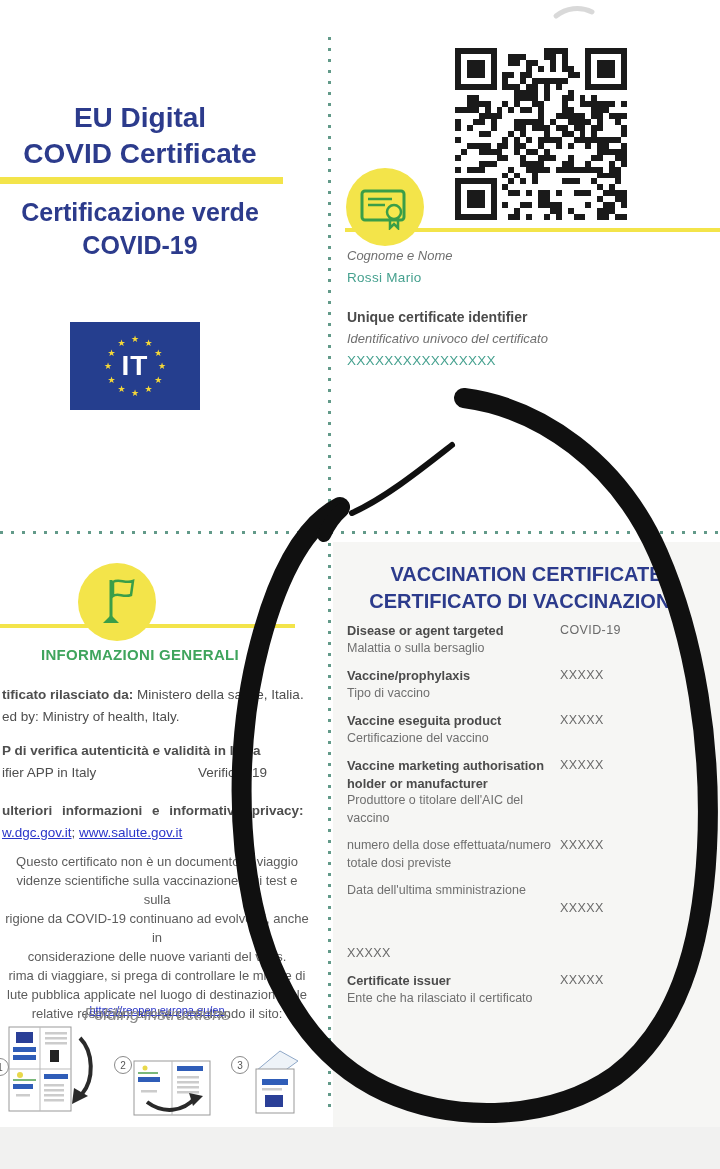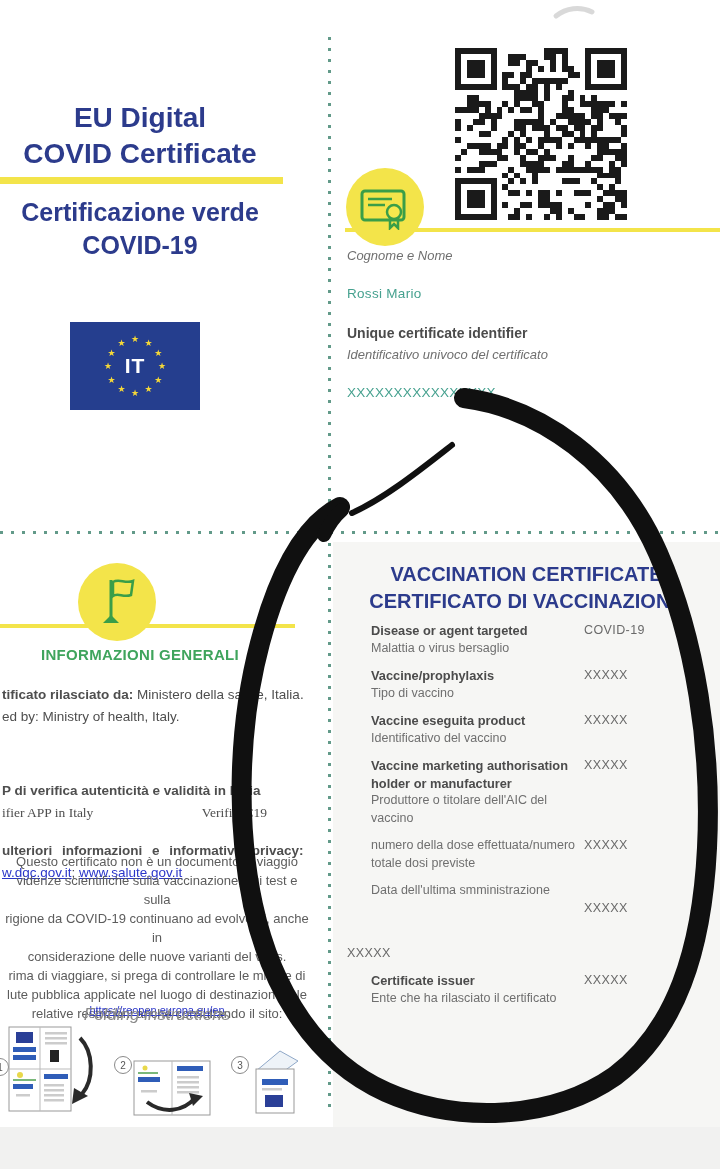--- a/index.html
+++ b/index.html
@@ -16,60 +16,60 @@
   .content{position:absolute;inset:0;z-index:2;}
   
   .title-en{position:absolute;left:-25px;top:100px;width:330px;text-align:center;
             font-size:28px;line-height:36px;font-weight:bold;color:var(--title_blue,#2c3b8c);}
   .bar1{position:absolute;left:-10px;top:177px;width:293px;height:7px;background:var(--accent_yellow,#f3e44a);}
   .title-it{position:absolute;left:-25px;top:196px;width:330px;text-align:center;
             font-size:25px;line-height:33px;font-weight:bold;color:var(--title_blue,#2c3b8c);}
   
   .euflag{position:absolute;left:70px;top:322px;width:130px;height:88px;background:var(--flag_blue,#253e8e);}
   .euflag .it{position:absolute;left:0;top:0;width:130px;height:88px;display:flex;align-items:center;justify-content:center;
-              color:#fff;font-weight:bold;font-size:21px;letter-spacing:1px;}
+              color:#fff;font-weight:bold;font-size:28px;letter-spacing:1px;}
   .star{position:absolute;color:var(--star_yellow,#f5d838);font-size:9px;transform:translate(-50%,-50%);}
   
   .qr{position:absolute;left:455px;top:48px;width:172px;height:172px;}
   .badge-circle{position:absolute;width:78px;height:78px;border-radius:50%;background:var(--accent_yellow,#f6e94e);
                 display:flex;align-items:center;justify-content:center;}
   .cert-circ{left:346px;top:168px;}
   .flag-circ{left:78px;top:563px;}
   .bar2{position:absolute;left:345px;top:228px;width:375px;height:4px;background:var(--accent_yellow,#f3e44a);}
   .bar3{position:absolute;left:-10px;top:624px;width:305px;height:4px;background:var(--accent_yellow,#f3e44a);}
   
   .pfields{position:absolute;left:347px;top:245px;width:370px;}
   .prow{margin-bottom:17px;}
   .pen{font-size:14px;font-weight:bold;line-height:22px;color:var(--label_gray,#4b4b4b);}
   .pit{font-size:13px;line-height:22px;color:var(--sub_gray,#6f6f6f);font-style:italic;}
-  .pval{font-size:13.5px;line-height:22px;color:var(--value_teal,#46a18f);letter-spacing:.3px;margin-top:16px;}
+  .pval{font-size:13.5px;line-height:22px;color:var(--value_teal,#46a18f);letter-spacing:.3px;}
   
   .info-head{position:absolute;left:-10px;top:646px;width:300px;text-align:center;
              font-size:15px;font-weight:bold;color:var(--heading_green,#3fa45c);letter-spacing:.3px;}
   .p1{position:absolute;left:2px;top:684px;width:326px;font-size:13.5px;line-height:22px;color:#4e4e4e;}
   .p2{position:absolute;left:2px;top:740px;width:300px;font-size:13.5px;line-height:22px;color:#4e4e4e;}
-  .p2row{display:flex;justify-content:space-between;width:265px;font-family:Liberation Serif, serif;}
+  .p2row{display:flex;justify-content:space-between;width:265px;}
   .p3{position:absolute;left:2px;top:800px;width:322px;font-size:13.5px;line-height:22px;color:#4e4e4e;}
   .p3 .b{word-spacing:6px;}
-  .bold{font-weight:bold;margin-top:40px;}
+  .bold{font-weight:bold;}
   a.lnk{color:var(--link_blue,#2a35c9);text-decoration:underline;cursor:pointer;}
   .disclaimer{position:absolute;left:2px;top:852px;width:310px;text-align:center;
               font-size:13px;line-height:19px;color:#5c5c5c;}
   .travel{position:absolute;left:2px;top:985px;width:310px;text-align:center;font-size:11px;margin-top:19px;}
   .fold-title{position:absolute;left:2px;top:1005px;width:310px;text-align:center;
               font-style:italic;color:#8a8a8a;font-size:17px;}
   .stepbadge{position:absolute;width:16px;height:16px;border:1px solid #8a8a8a;border-radius:50%;
              display:flex;align-items:center;justify-content:center;font-size:10px;color:#555;background:#fff;}
   .diag{position:absolute;}
   
   .vtitle{position:absolute;left:333px;top:561px;width:387px;text-align:center;
           font-size:20px;line-height:27px;font-weight:bold;color:var(--title_blue,#2c3b8c);}
   .vfields{position:absolute;left:347px;top:622px;width:368px;}
   .vrow{display:flex;align-items:flex-start;margin-bottom:10px;}
-  .vlabels{width:213px;margin-left:24px;}
+  .vlabels{width:213px;}
   .fen{font-size:12.8px;font-weight:bold;line-height:17.5px;color:var(--label_gray,#4b4b4b);}
   .fit{font-size:12.5px;line-height:17.5px;color:var(--sub_gray,#6f6f6f);}
   .fval{font-size:12.5px;line-height:17.5px;color:#6a6a6a;letter-spacing:.4px;}
   .fval.val-low{margin-top:17.5px;}
   
   .overlay{position:absolute;left:0;top:0;z-index:6;pointer-events:none;}
 </style>
 </head>
 <body>
 
@@ -541,37 +541,37 @@
 
     <div class="vtitle">
       <div>VACCINATION CERTIFICATE</div>
       <div>CERTIFICATO DI VACCINAZIONE</div>
     </div>
     <div class="vfields" id="vacc-fields">
 
         <div class="vrow">
           <div class="vlabels">
             <div class="fen">Disease or agent targeted</div>
-            <div class="fit">Malattia o virus bersaglio</div>
+            <div class="fit">Malattia o sulla bersaglio</div>
           </div>
           <div class="fval">COVID-19</div>
         </div>
 
         <div class="vrow">
           <div class="vlabels">
             <div class="fen">Vaccine/prophylaxis</div>
             <div class="fit">Tipo di vaccino</div>
           </div>
           <div class="fval">XXXXX</div>
         </div>
 
         <div class="vrow">
           <div class="vlabels">
             <div class="fen">Vaccine eseguita product</div>
-            <div class="fit">Identificativo del vaccino</div>
+            <div class="fit">Certificazione del vaccino</div>
           </div>
           <div class="fval">XXXXX</div>
         </div>
 
         <div class="vrow">
           <div class="vlabels">
             <div class="fen">Vaccine marketing authorisation holder or manufacturer</div>
             <div class="fit">Produttore o titolare dell'AIC del vaccino</div>
           </div>
           <div class="fval">XXXXX</div>

